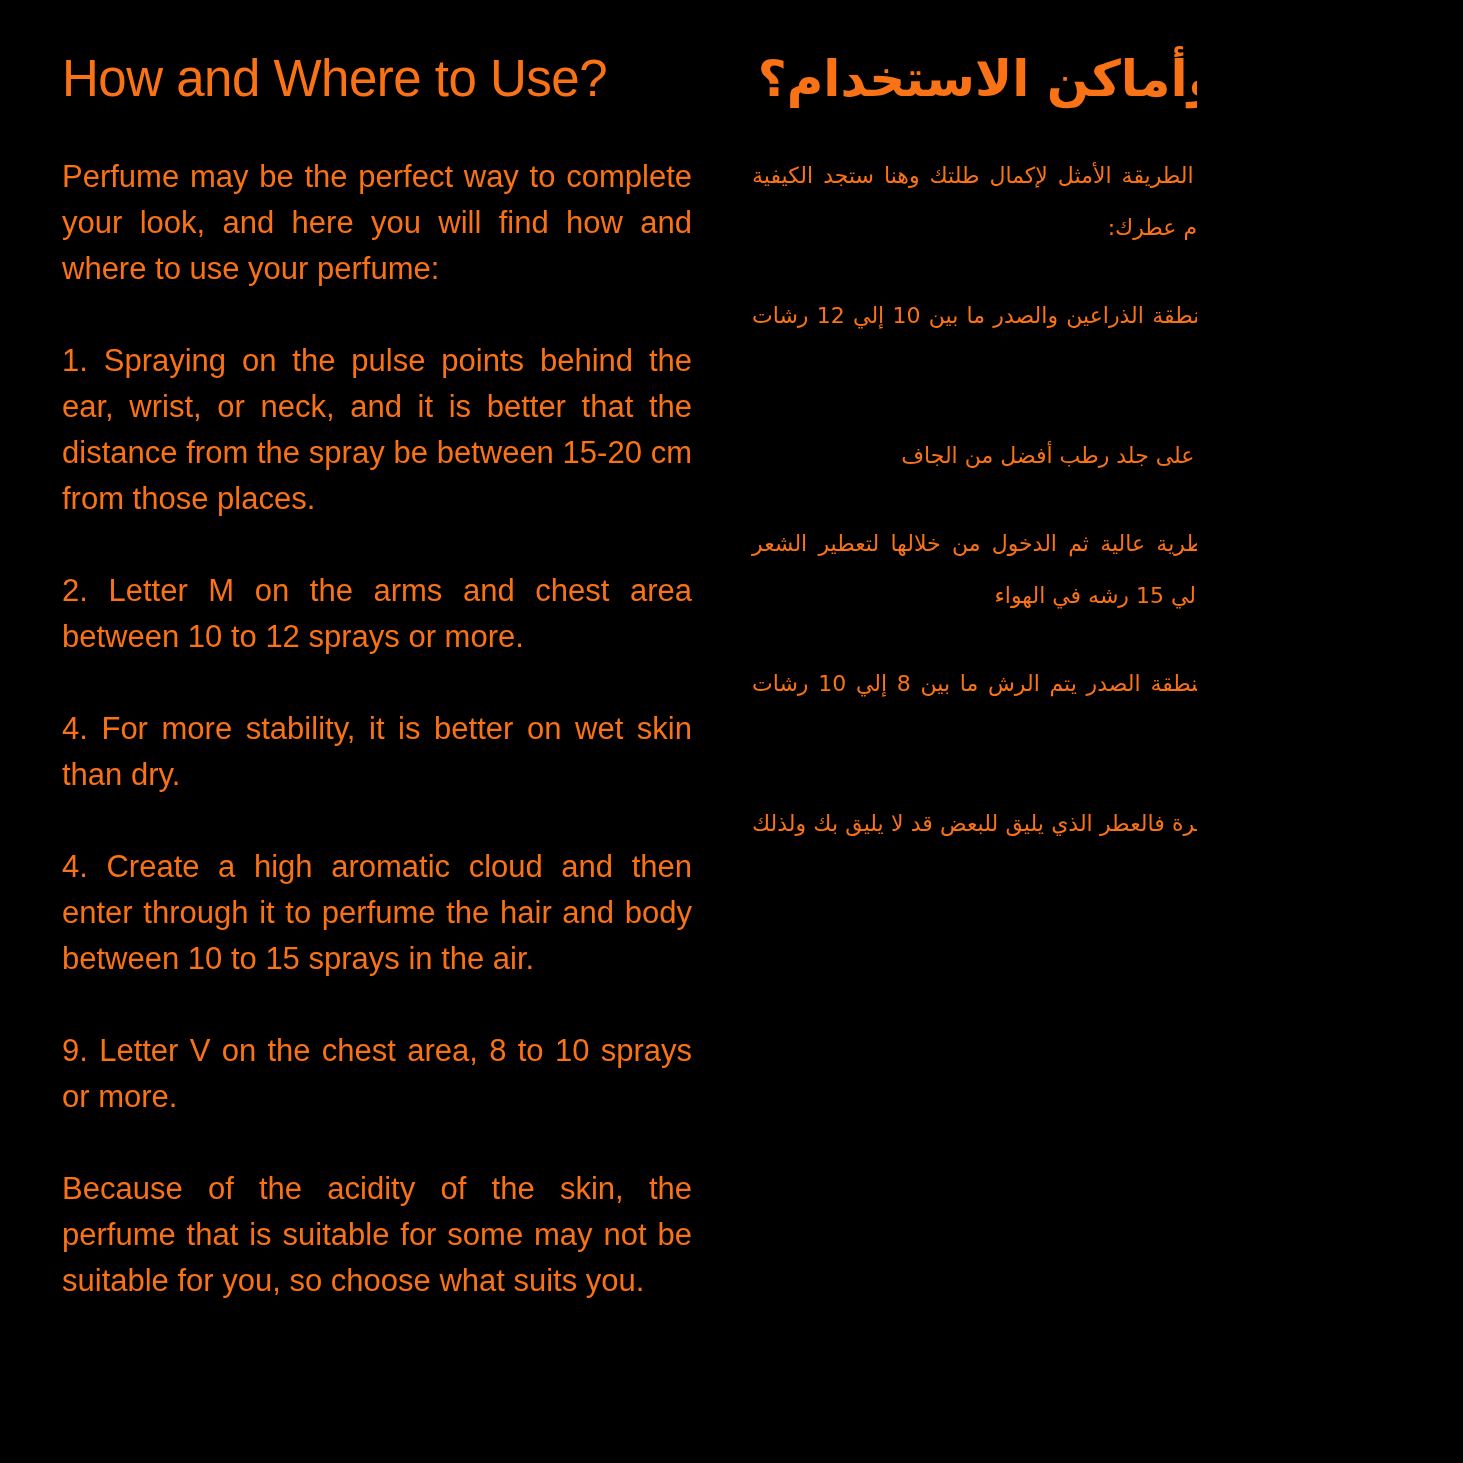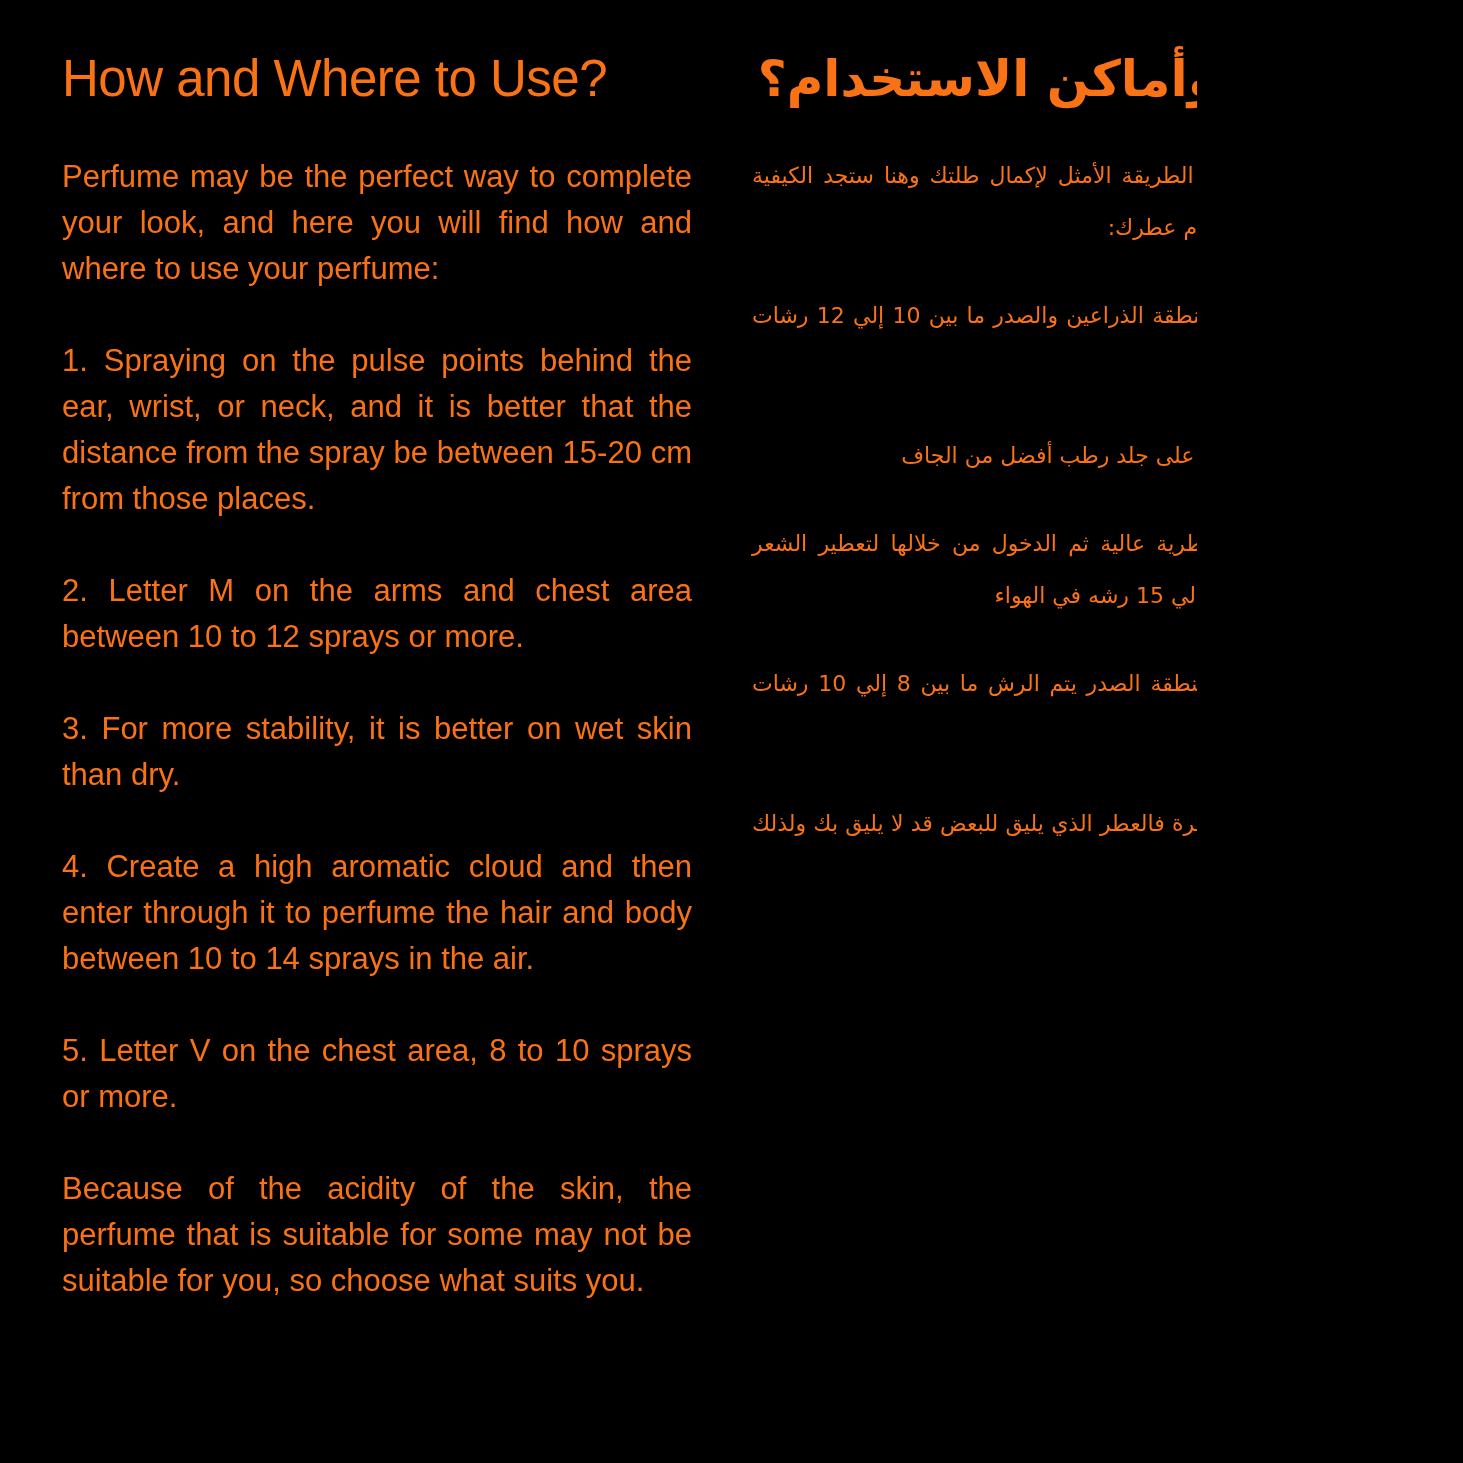--- a/index.html
+++ b/index.html
@@ -67,23 +67,23 @@
 </head>
 <body>
 
 <div class="page">
 
   <div class="col col-en">
     <h1 class="title">How and Where to Use?</h1>
     <p class="para">Perfume may be the perfect way to complete your look, and here you will find how and where to use your perfume:</p>
     <p class="para">1. Spraying on the pulse points behind the ear, wrist, or neck, and it is better that the distance from the spray be between 15-20 cm from those places.</p>
     <p class="para">2. Letter M on the arms and chest area between 10 to 12 sprays or more.</p>
-    <p class="para">3. For more stability, it is better on wet skin than dry.</p>
-    <p class="para">4. Create a high aromatic cloud and then enter through it to perfume the hair and body between 10 to 14 sprays in the air.</p>
-    <p class="para">5. Letter V on the chest area, 8 to 10 sprays or more.</p>
+    <p class="para">4. For more stability, it is better on wet skin than dry.</p>
+    <p class="para">4. Create a high aromatic cloud and then enter through it to perfume the hair and body between 10 to 15 sprays in the air.</p>
+    <p class="para">9. Letter V on the chest area, 8 to 10 sprays or more.</p>
     <p class="para">Because of the acidity of the skin, the perfume that is suitable for some may not be suitable for you, so choose what suits you.</p>
   </div>
 
   <div class="col-gap"></div>
 
   <div class="col col-ar" lang="ar" dir="rtl">
     <h1 class="title">كيفية وأماكن الاستخدام؟</h1>
     <p class="para">قد يكون العطر هو الطريقة الأمثل لإكمال طلتك وهنا ستجد الكيفية والأماكن في استخدام عطرك:</p>
     <p class="para">2• حرف M على منطقة الذراعين والصدر ما بين 10 إلي 12 رشات فأكثر</p>
     <p class="para">4• لثبات أكثر يكون على جلد رطب أفضل من الجاف</p>

